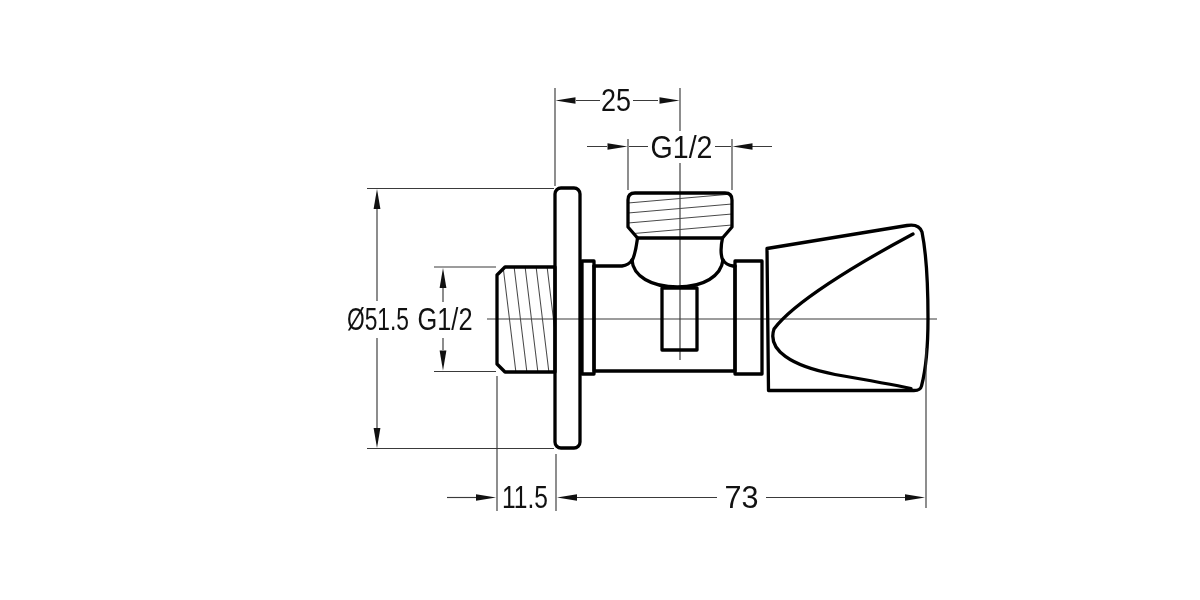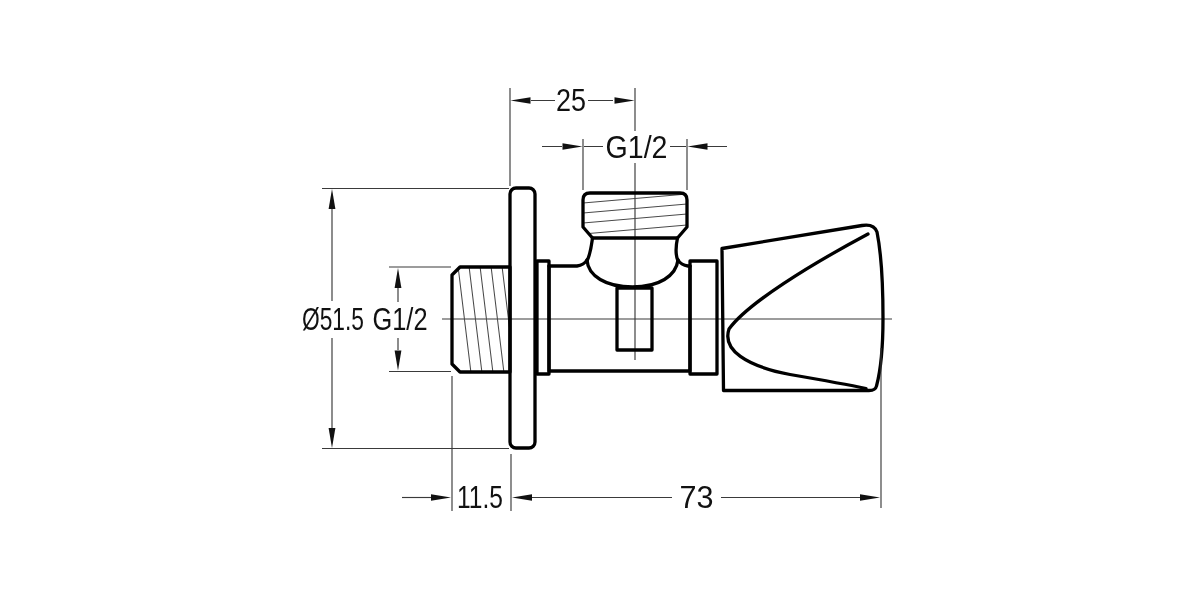--- a/index.html
+++ b/index.html
@@ -8,20 +8,21 @@
     background: #ffffff;
     width: 1200px;
     height: 600px;
     overflow: hidden;
   }
   .stage {
     position: relative;
     width: 991px;
     height: 600px;
     background: #ffffff;
+    padding-left: 45px;
   }
   svg { display: block; }
   .thick {
     fill: none;
     stroke: #000000;
     stroke-width: 3.3;
     stroke-linecap: round;
     stroke-linejoin: round;
   }
   .thin {

